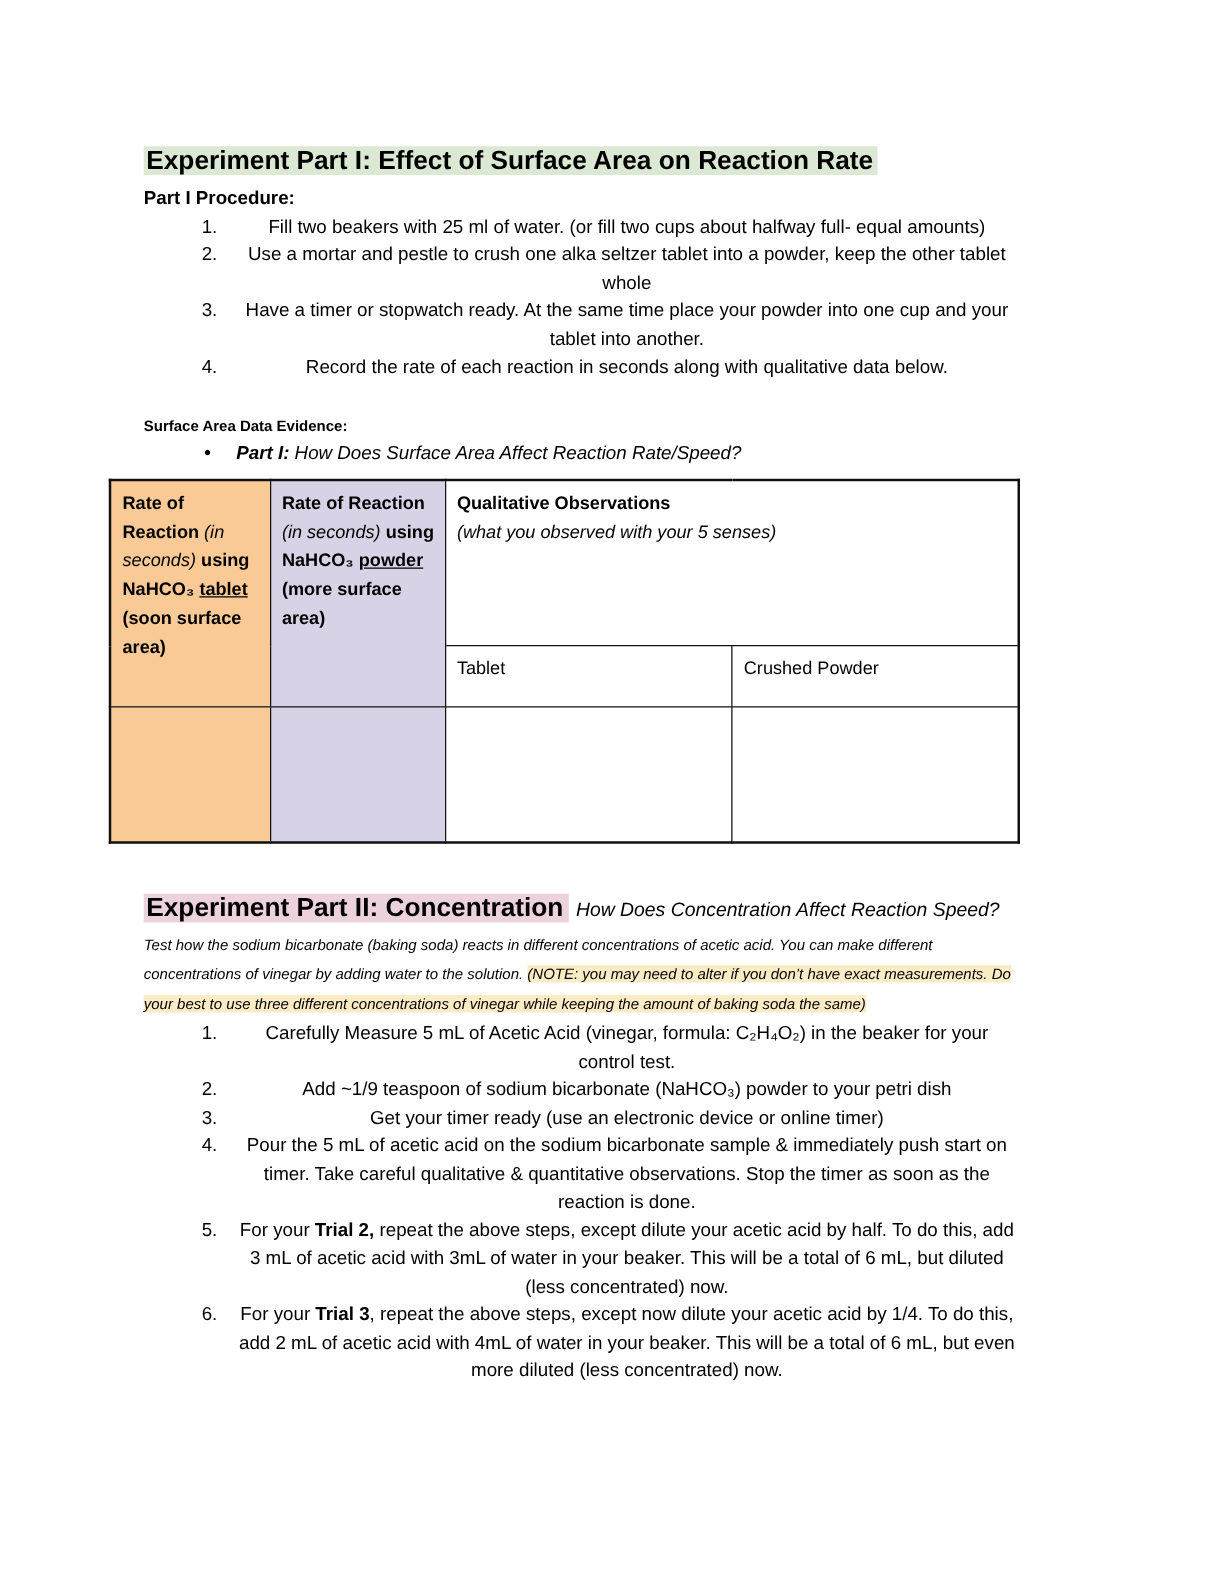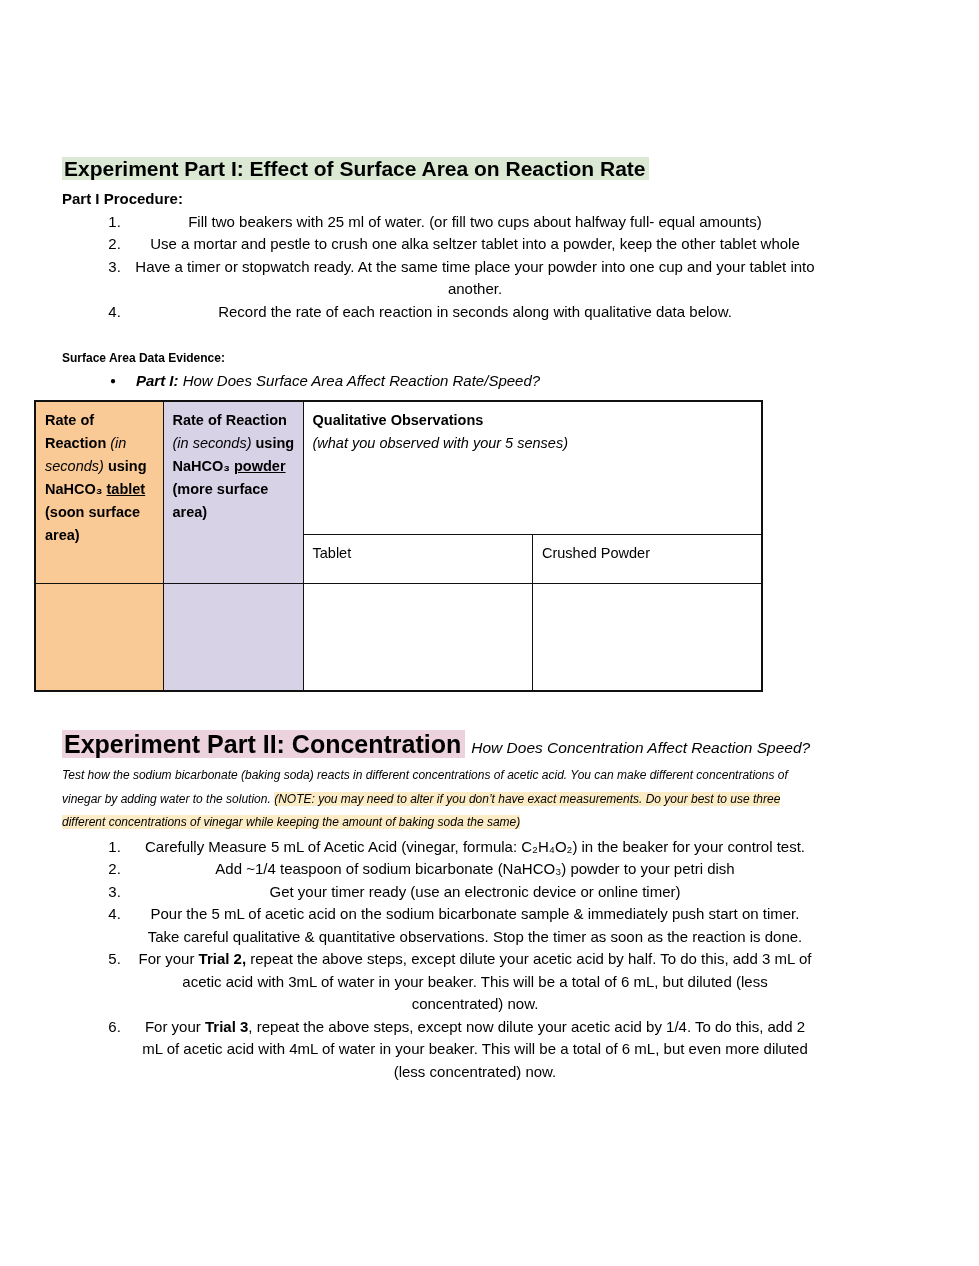--- a/index.html
+++ b/index.html
@@ -1,21 +1,21 @@
 <!DOCTYPE html>
 <html style="--green: #dbe8d3; --pink: #ecd2dc; --yellow: #fcecc5; --orange: #f9c996; --purple: #d8d2e6;"><head>
 <meta charset="utf-8">
 <style>
   html,body{margin:0;padding:0;background:#ffffff;}
   body{
     width:979px;min-height:1266px;
     font-family:"Liberation Sans","DejaVu Sans",sans-serif;
     color:#000;
   }
-  .page{padding:115px 112px 40px 62px;box-sizing:border-box;width:927px;margin-top:40px;}
+  .page{padding:115px 112px 40px 115px;box-sizing:border-box;width:927px;}
 
   
   .h1{font-size:21px;font-weight:bold;line-height:28px;margin:0 0 5px 0;}
   .hl-green{background:var(--green);padding:0 3px 0 2px;}
   .hl-pink{background:var(--pink);padding:0 4px 0 2px;}
   .f-hl{background:var(--yellow);}
 
   
   .b15{font-size:15px;line-height:22.5px;}
   .bold{font-weight:bold;}
@@ -48,21 +48,21 @@
   tr.datarow td{height:108px;}
   .qo-title{font-weight:bold;}
   .qo-sub{font-style:italic;}
 
   .f-b{font-weight:bold;}
   .f-i{font-style:italic;}
   .f-u{text-decoration:underline;}
 
   
   .part2-head{margin-top:38px;font-size:15.5px;line-height:28px;}
-  .part2-title{font-size:25px;font-weight:bold;}
+  .part2-title{font-size:21px;font-weight:bold;}
   .part2-sub{font-style:italic;margin-left:6px;}
   .part2-intro{font-size:12px;line-height:23.5px;font-style:italic;margin:2px 0 1px 0;max-width:752px;}
 </style>
 </head>
 <body>
 
 <div class="page">
 
   <h1 class="h1"><span class="hl-green">Experiment Part I: Effect of Surface Area on Reaction Rate</span></h1>
 
@@ -106,20 +106,20 @@
     </table>
 
   <div class="part2-head">
     <span class="part2-title hl-pink">Experiment Part II: Concentration</span><span class="part2-sub">How Does Concentration Affect Reaction Speed?</span>
   </div>
 
   <div class="part2-intro"><span class="f-i">Test how the sodium bicarbonate (baking soda) reacts in different concentrations of acetic acid. You can make different concentrations of vinegar by adding water to the solution. </span><span class="f-i f-hl">(NOTE: you may need to alter if you don’t have exact measurements. Do your best to use three different concentrations of vinegar while keeping the amount of baking soda the same)</span></div>
 
   <ol class="steps">
     <li>Carefully Measure 5 mL of Acetic Acid (vinegar, formula: C₂H₄O₂) in the beaker for your control test.</li>
-    <li>Add ~1/4 teaspoon of sodium bicarbonate (NaHCO₃) powder to your petri dish</li>
+    <li>Add ~1/9 teaspoon of sodium bicarbonate (NaHCO₃) powder to your petri dish</li>
     <li>Get your timer ready (use an electronic device or online timer)</li>
     <li>Pour the 5 mL of acetic acid on the sodium bicarbonate sample &amp; immediately push start on timer. Take careful qualitative &amp; quantitative observations. Stop the timer as soon as the reaction is done.</li>
     <li><span>For your </span><span class="f-b">Trial 2,</span><span> repeat the above steps, except dilute your acetic acid by half. To do this, add 3 mL of acetic acid with 3mL of water in your beaker. This will be a total of 6 mL, but diluted (less concentrated) now.</span></li>
     <li><span>For your </span><span class="f-b">Trial 3</span><span>, repeat the above steps, except now dilute your acetic acid by 1/4. To do this, add 2 mL of acetic acid with 4mL of water in your beaker. This will be a total of 6 mL, but even more diluted (less concentrated) now.</span></li>
   </ol>
 
 </div>
 
 </body></html>

